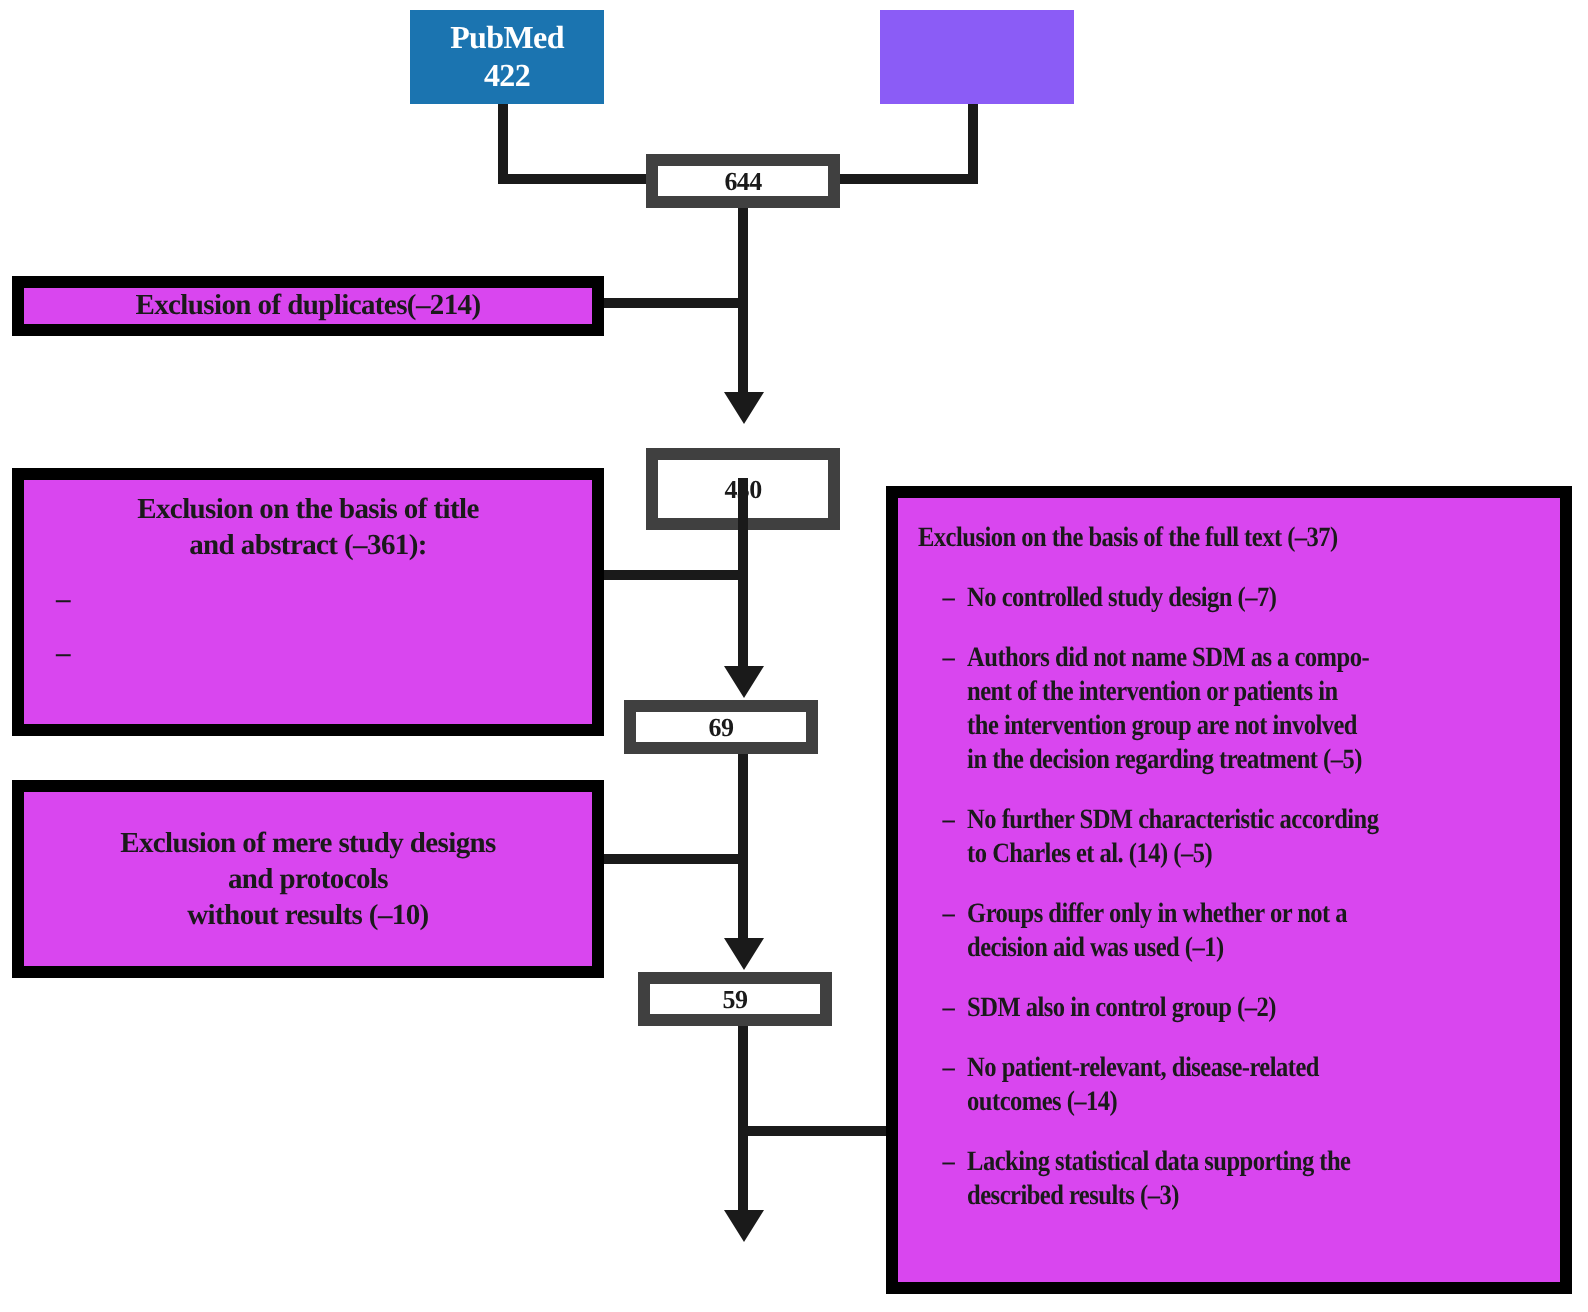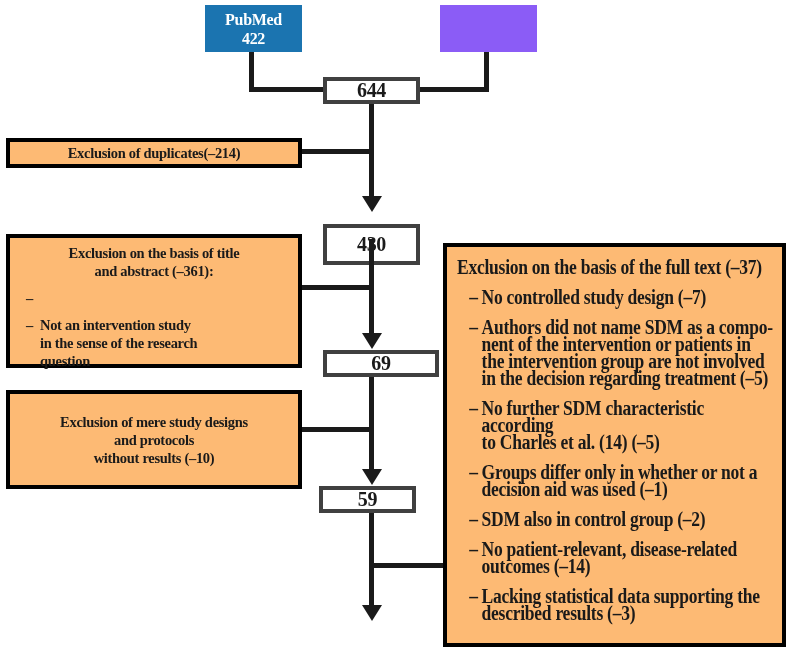--- a/index.html
+++ b/index.html
@@ -15,28 +15,28 @@
 
   
   .source-box {
     display: flex; flex-direction: column; align-items: center; justify-content: center;
     color: #ffffff; font-weight: bold; font-size: 16px; line-height: 19px;
     letter-spacing: -0.3px;
   }
 
   
   .count-box {
-    background: #ffffff; border: 4px solid #404040;
+    background: #ffffff; border: 6px solid #404040;
     display: flex; align-items: center; justify-content: center;
-    font-weight: bold; font-size: 20px; letter-spacing: -0.3px;
+    font-weight: bold; font-size: 13px; letter-spacing: -0.3px;
   }
 
   
   .text-box {
-    background: #fdba74; border: 4px solid #000000;
+    background: #d946ef; border: 6px solid #000000;
     font-weight: bold; font-size: 14.5px; line-height: 18px;
     letter-spacing: -0.3px;
   }
   .pre { white-space: pre-line; }
   .center { text-align: center; }
 
   .bullets { display: flex; flex-direction: column; }
   .bullet { display: flex; }
   .bullet .dash { flex: 0 0 14px; }
   .bullet .btext { white-space: pre-line; }
@@ -94,28 +94,25 @@
   <div class="abs line" style="left:300px; top:285px; width:72px; height:5px;"></div>
   <div class="abs text-box" style="left:6px; top:234px; width:296px; height:134px; padding:6px 8px;">
     <div class="center pre" style="margin-bottom:9px;">Exclusion on the basis of title
 and abstract (–361):</div>
     <div class="bullets" style="gap:9px; padding-left:8px;">
       <div class="bullet">
         <span class="dash">–</span>
       </div>
       <div class="bullet">
         <span class="dash">–</span>
-        <span class="btext">Not an intervention study
-in the sense of the research
-question</span>
       </div>
     </div>
   </div>
 
-  <div class="abs count-box" style="left:323px; top:350px; width:116px; height:27px;">
+  <div class="abs count-box" style="left:312px; top:350px; width:97px; height:27px;">
     <span>69</span>
   </div>
 
   <div class="abs line" style="left:369px; top:377px; width:5px; height:93px;"></div>
   <div class="abs arrow-down" style="left:362px; top:469px;"></div>
 
   <div class="abs line" style="left:300px; top:427px; width:72px; height:5px;"></div>
   <div class="abs text-box center pre" style="left:6px; top:390px; width:296px; height:99px; display:flex; align-items:center; justify-content:center;">
     <span class="pre">Exclusion of mere study designs
 and protocols
@@ -123,21 +120,21 @@
   </div>
 
   <div class="abs count-box" style="left:319px; top:486px; width:97px; height:27px;">
     <span>59</span>
   </div>
 
   <div class="abs line" style="left:369px; top:513px; width:5px; height:93px;"></div>
   <div class="abs arrow-down" style="left:362px; top:605px;"></div>
 
   <div class="abs line" style="left:372px; top:563px; width:71px; height:5px;"></div>
-  <div class="abs text-box" style="left:443px; top:243px; width:343px; height:404px; padding:12px 4px 10px 10px; font-size:20px; line-height:17px;">
+  <div class="abs text-box" style="left:443px; top:243px; width:343px; height:404px; padding:12px 4px 10px 10px; font-size:14px; line-height:17px;">
     <div class="condense">
       <div style="margin-bottom:13px;">Exclusion on the basis of the full text (–37)</div>
       <div class="bullets" style="gap:13px; padding-left:14px;">
         <div class="bullet">
           <span class="dash">–</span>
           <span class="btext">No controlled study design (–7)</span>
         </div>
         <div class="bullet">
           <span class="dash">–</span>
           <span class="btext">Authors did not name SDM as a compo-

